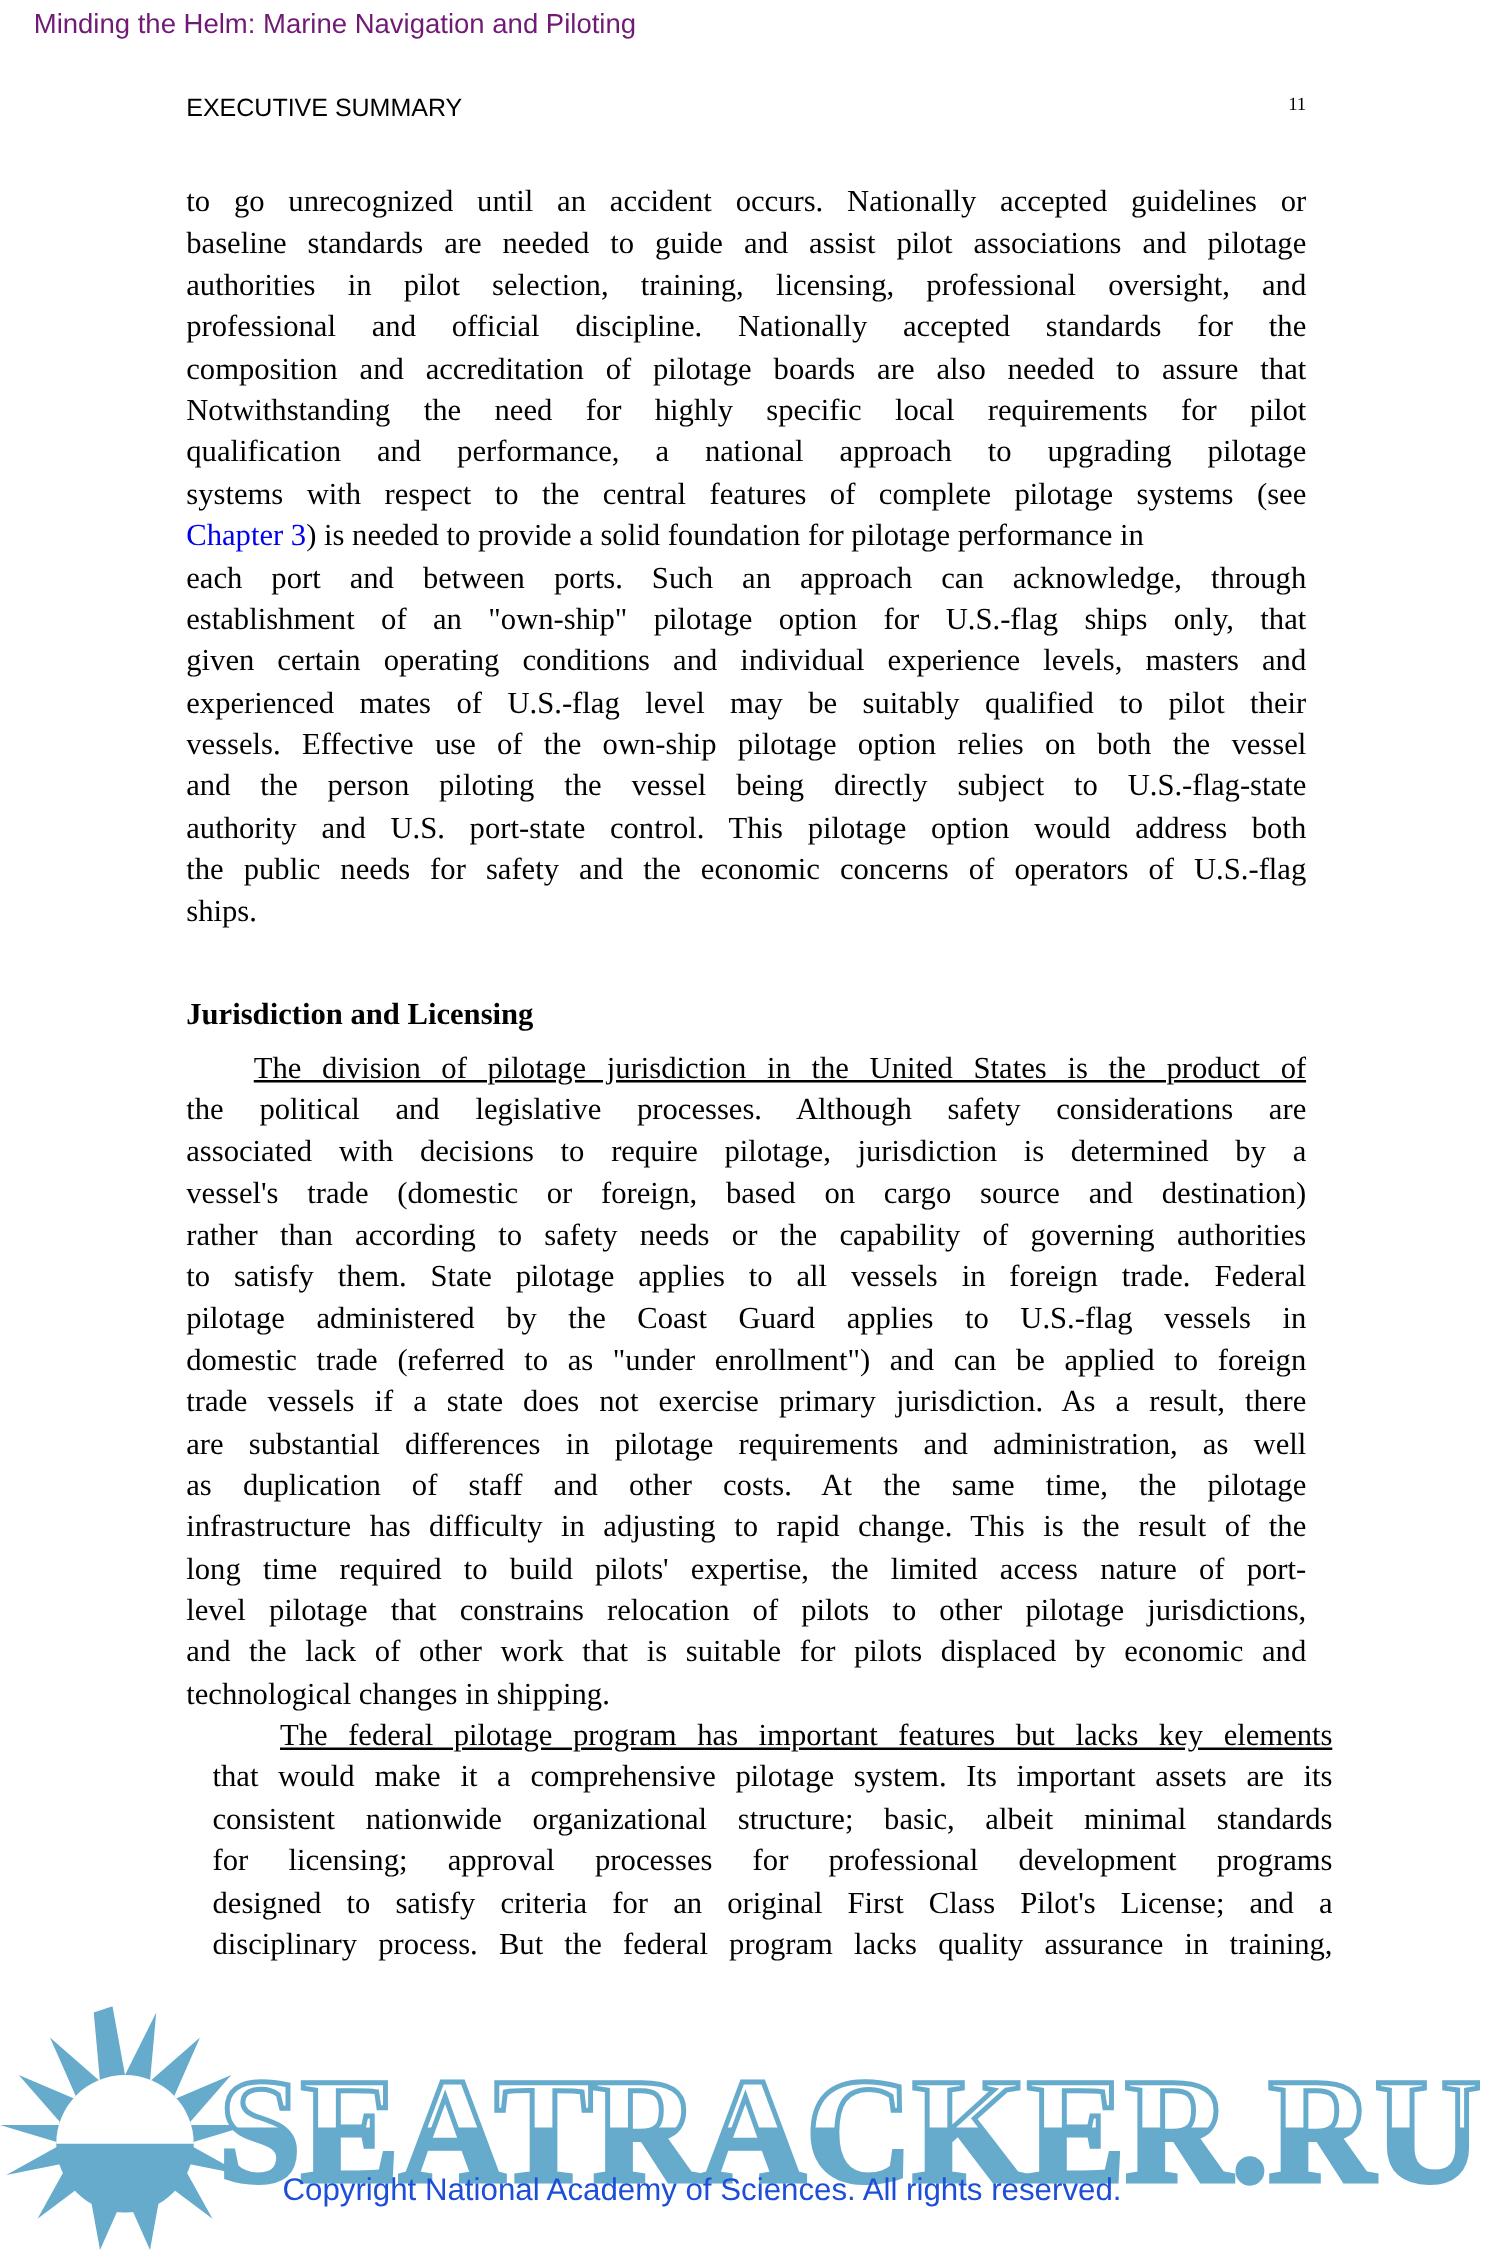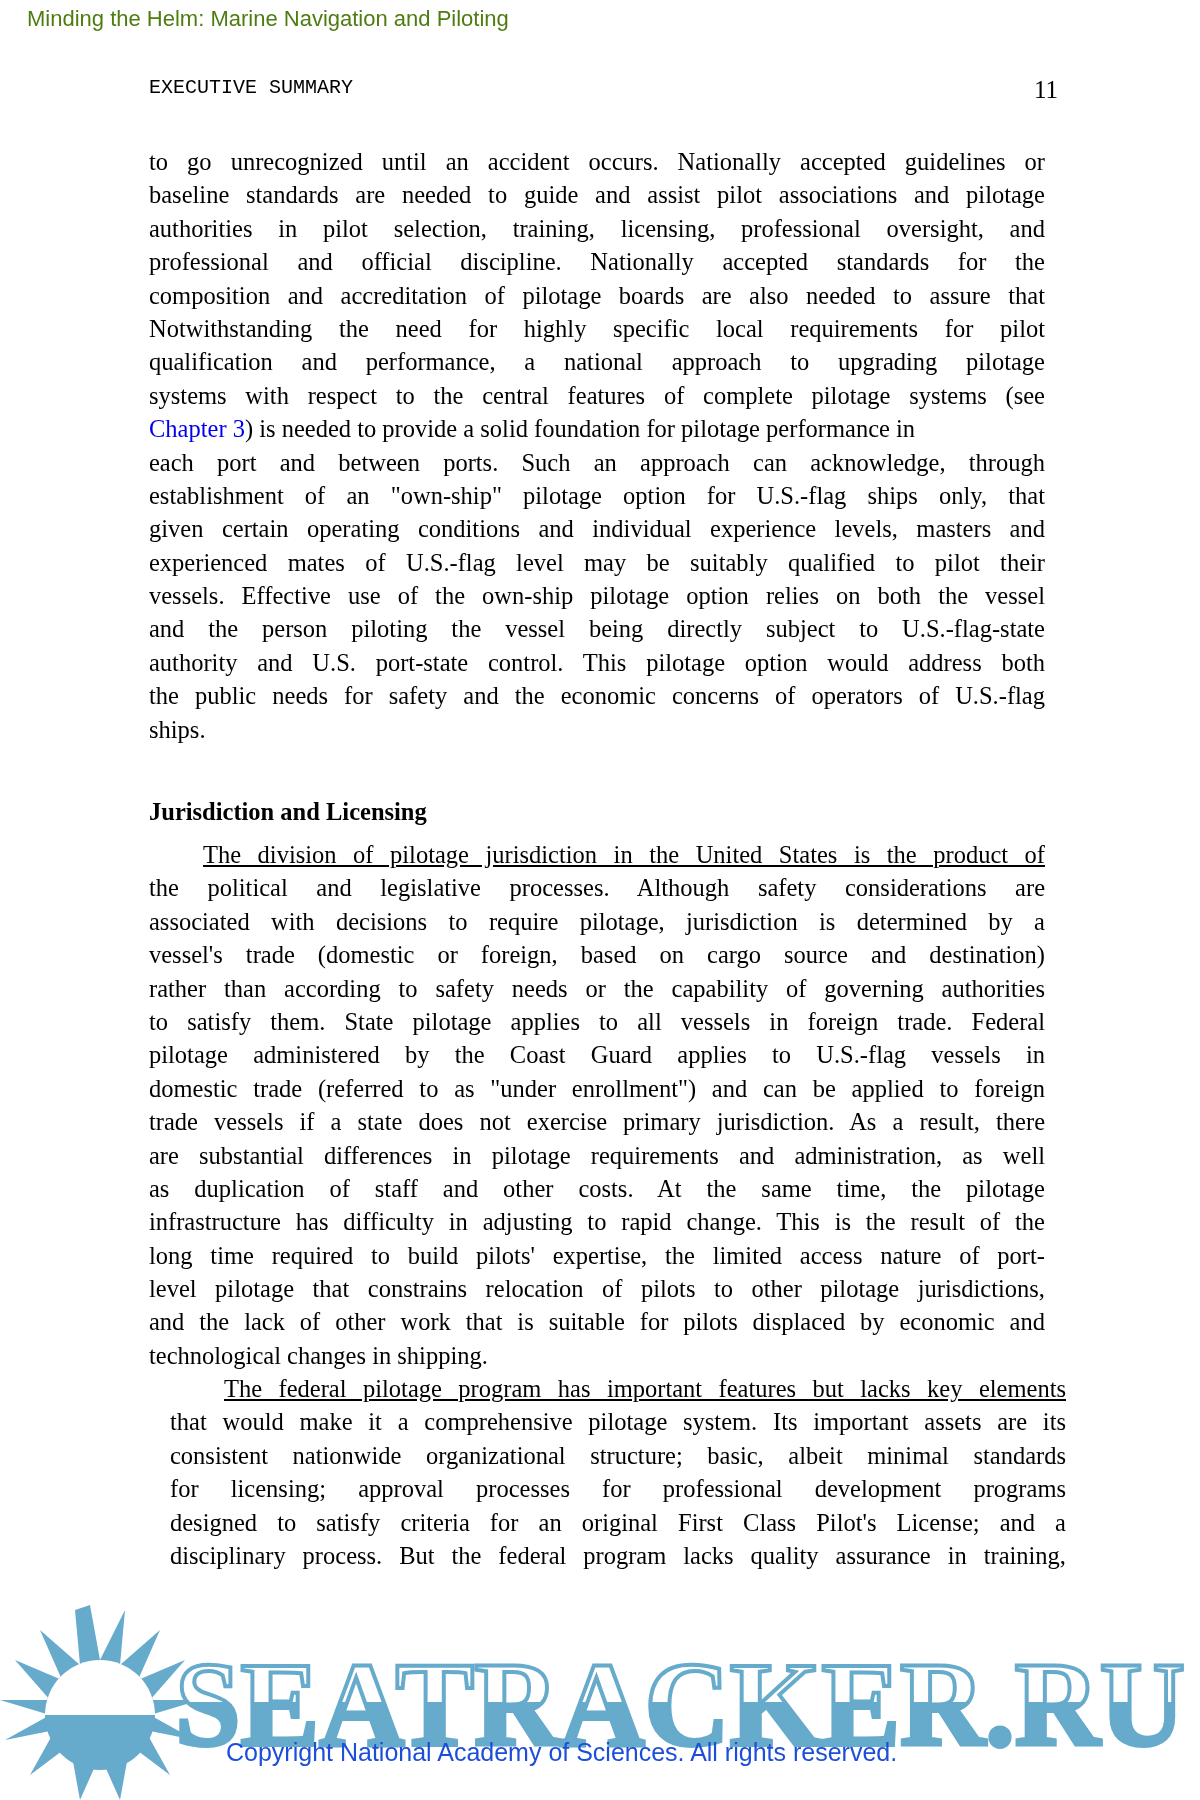--- a/index.html
+++ b/index.html
@@ -1,19 +1,19 @@
 <!DOCTYPE html>
 <html><head>
 <meta charset="utf-8">
 <style>
   html, body { margin:0; padding:0; background:#fff; }
   body { width:1200px; height:1800px; position:relative; overflow:hidden; }
-  .doc-title { position:absolute; left:27px; top:6px; font-family:"Liberation Sans", sans-serif; font-size:22px; color:#4d7c0f; }
-  .run-head { position:absolute; left:149px; top:76px; font-family:Liberation Mono, monospace; font-size:20px; color:#000; }
-  .page-num { position:absolute; right:142px; top:76px; font-family:"Liberation Serif", serif; font-size:25px; color:#000; }
+  .doc-title { position:absolute; left:27px; top:6px; font-family:"Liberation Sans", sans-serif; font-size:22px; color:#701a75; }
+  .run-head { position:absolute; left:149px; top:76px; font-family:Liberation Sans, sans-serif; font-size:20px; color:#000; }
+  .page-num { position:absolute; right:155px; top:76px; font-family:"Liberation Serif", serif; font-size:15px; color:#000; }
   .body { position:absolute; left:149px; width:896px; font-family:"Liberation Serif", serif; font-size:24.5px; color:#000; }
   .line { height:33.4px; line-height:33.4px; white-space:nowrap; text-align:justify; text-align-last:justify; overflow:hidden; }
   .line.last { text-align-last:left; }
   .line.indent { padding-left:54px;text-decoration:underline; }
   .link { color:#0000ee; }
   .heading { font-weight:bold; font-size:24.5px; height:33px; line-height:33px; }
   .wm { position:absolute; left:0; top:1605px; width:1200px; height:195px; }
   .copyright { position:absolute; left:226px; top:1738px; font-family:"Liberation Sans", sans-serif; font-size:25px; color:#1d4ed8; }
 </style>
 </head>

